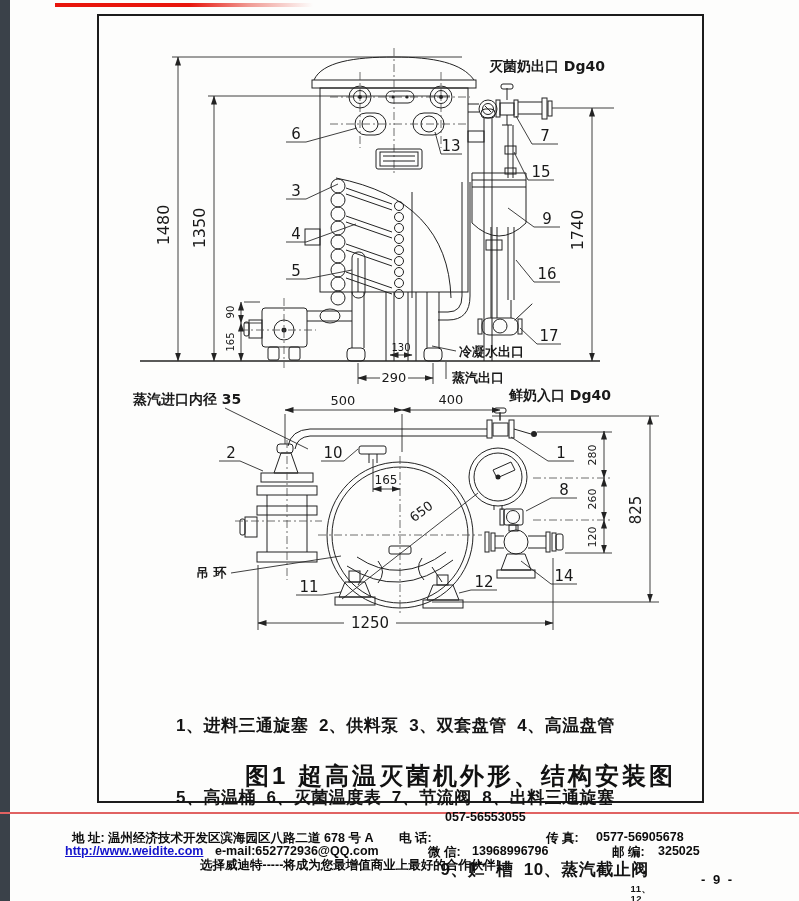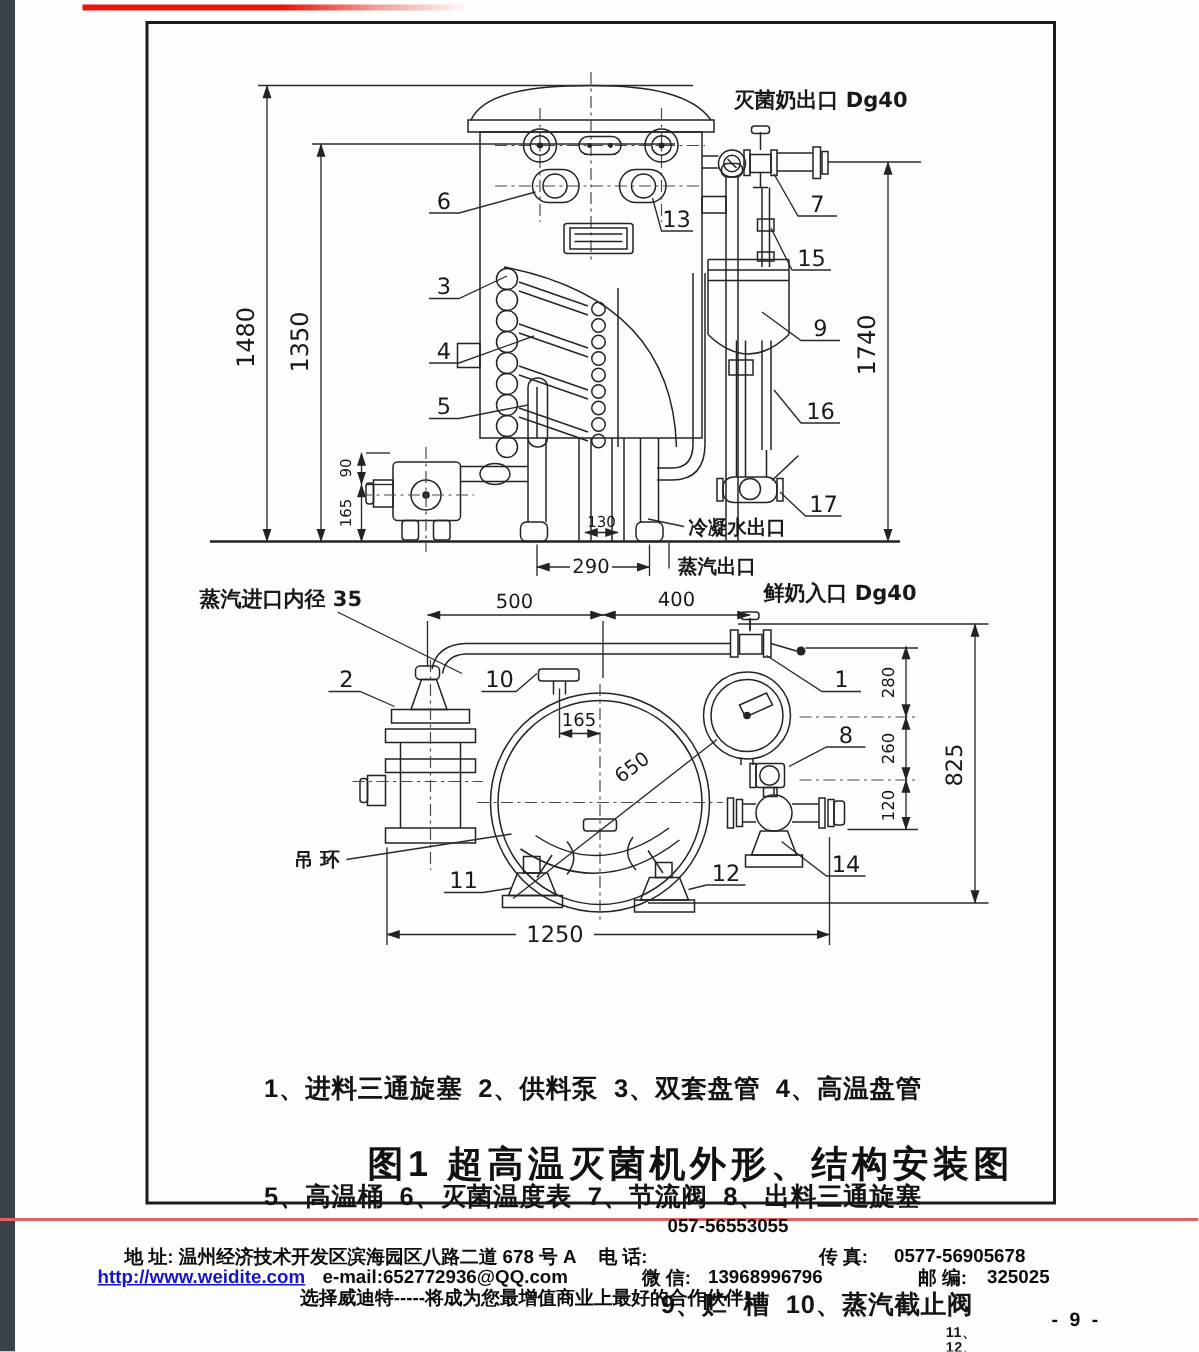--- a/index.html
+++ b/index.html
@@ -461,21 +461,21 @@
     </span>
     <span> 角式截止阀  13、压力表</span>
   </div>
   
 </div>
 
 <div class="caption">图1 超高温灭菌机外形、结构安装图</div>
 
 <div class="sep-red"></div>
 
-<div class="ft" style="left:72px;top:830px;margin-left:11px;">地 址: 温州经济技术开发区滨海园区八路二道 678 号 A</div>
+<div class="ft" style="left:72px;top:830px;">地 址: 温州经济技术开发区滨海园区八路二道 678 号 A</div>
 <div class="ft" style="left:399px;top:830px;">电 话:</div>
 <div class="ft" style="left:445px;top:810px;">057-56553055</div>
 <div class="ft" style="left:546px;top:830px;">传 真:</div>
 <div class="ft" style="left:596px;top:830px;">0577-56905678</div>
 
 <div class="ft" style="left:65px;top:844px;"><a href="#">http://www.weidite.com</a></div>
 <div class="ft" style="left:215px;top:844px;">e-mail:652772936@QQ.com</div>
 <div class="ft" style="left:428px;top:844px;">微 信:</div>
 <div class="ft" style="left:472px;top:844px;">13968996796</div>
 <div class="ft" style="left:612px;top:844px;">邮 编:</div>

